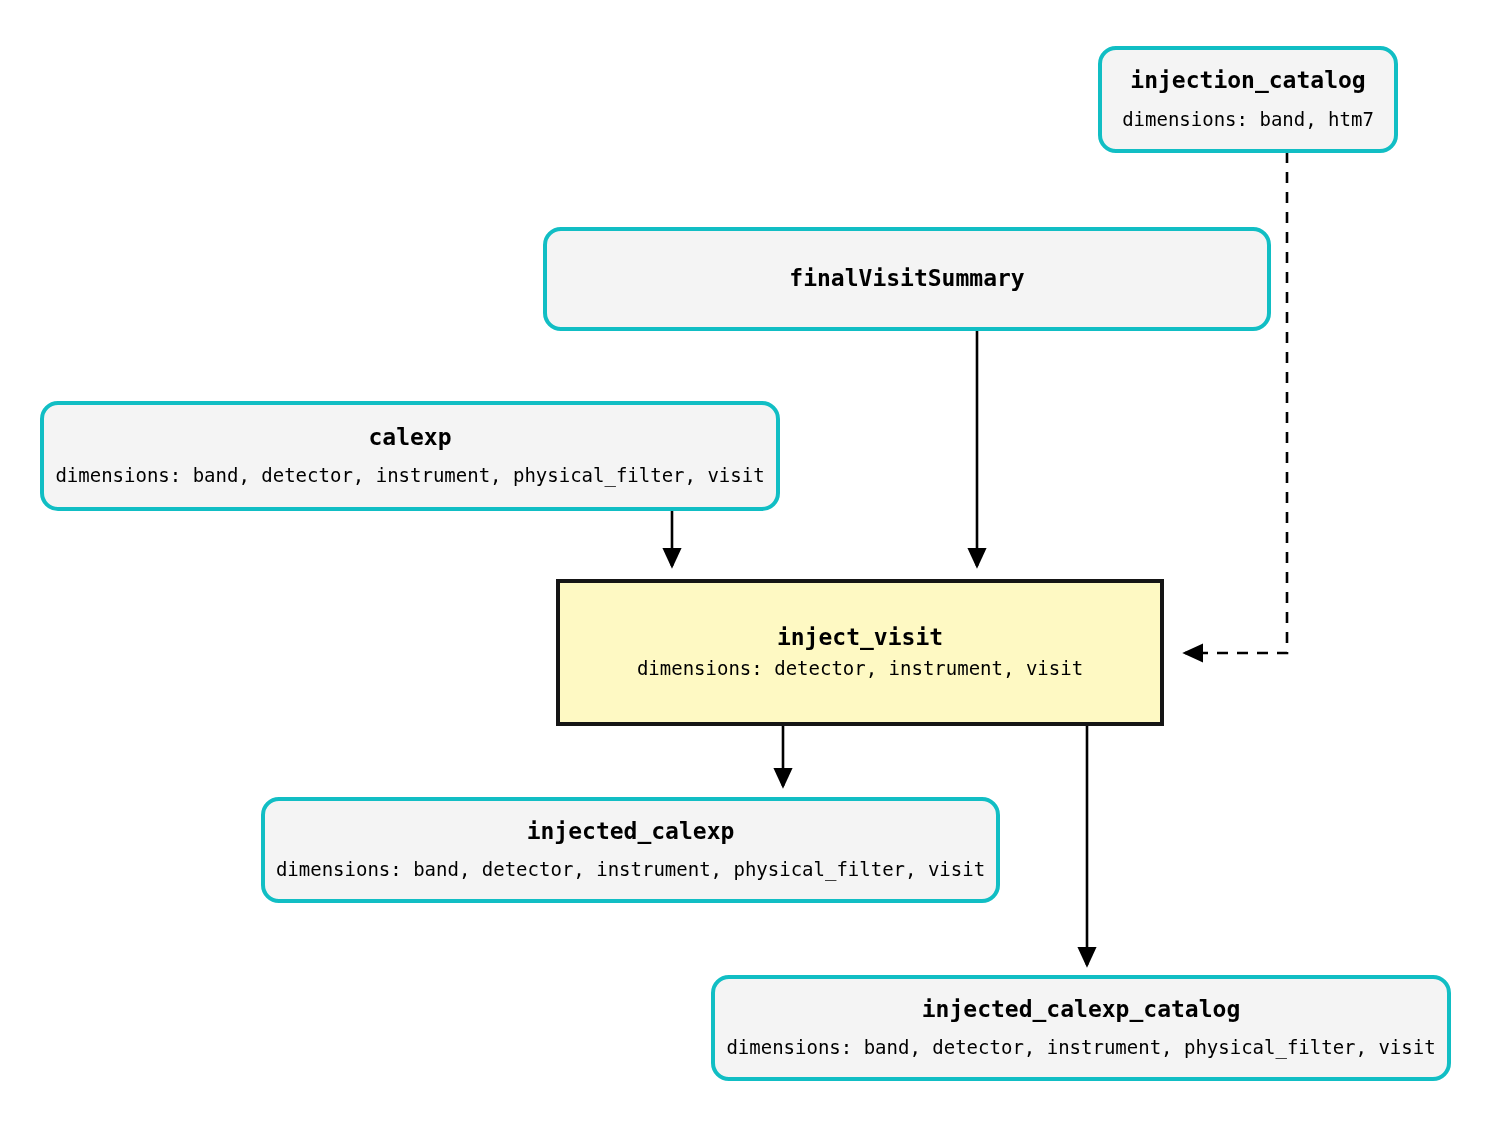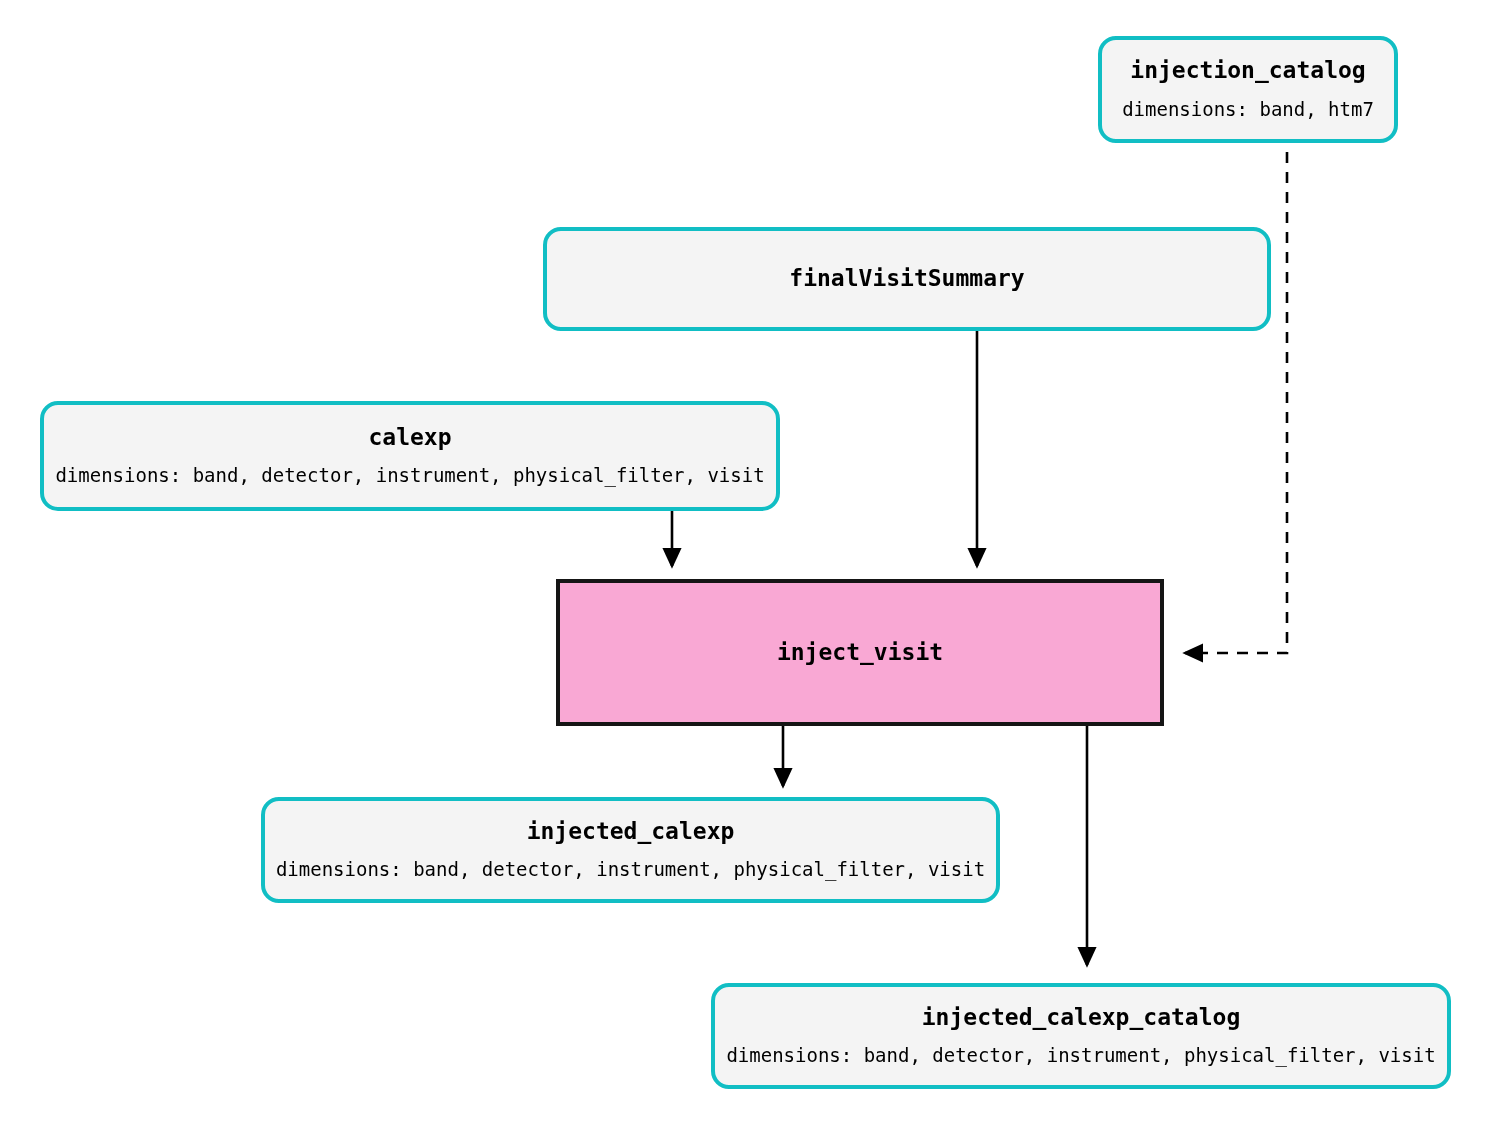--- a/index.html
+++ b/index.html
@@ -35,21 +35,21 @@
     align-items: center;
     justify-content: center;
     text-align: center;
   }
   .node.dataset {
     background: #f4f4f4;
     border: 4px solid #11bec4;
     border-radius: 18px;
   }
   .node.task {
-    background: #f9a8d4;
+    background: #fef9c3;
     border: 4px solid #151515;
     border-radius: 0;
   }
   .node-title {
     font-family: "DejaVu Sans Mono", monospace;
     font-weight: bold;
     font-size: 23px;
     color: #000000;
     letter-spacing: 0px;
     line-height: 1.1;
@@ -102,21 +102,21 @@
 
     <g>
       <path d="M 783 726 L 783 786" stroke="#000000" stroke-width="2.6" fill="none" marker-end="url(#arrow)"></path>
     </g>
 
     <g>
       <path d="M 1087 726 L 1087 965" stroke="#000000" stroke-width="2.6" fill="none" marker-end="url(#arrow)"></path>
     </g>
   </svg>
 
-  <div class="node dataset" style="left:1098px; top:36px; width:300px; height:107px;">
+  <div class="node dataset" style="left:1098px; top:46px; width:300px; height:107px;">
     <div class="node-title">injection_catalog</div>
     <div class="node-sub">
       <span class="dim-label">dimensions:</span>
       <span>band, htm7</span>
     </div>
   </div>
 
   <div class="node dataset" style="left:543px; top:227px; width:728px; height:104px;">
     <div class="node-title">finalVisitSummary</div>
   </div>
@@ -124,31 +124,35 @@
   <div class="node dataset" style="left:40px; top:401px; width:740px; height:110px;">
     <div class="node-title">calexp</div>
     <div class="node-sub">
       <span class="dim-label">dimensions:</span>
       <span>band, detector, instrument, physical_filter, visit</span>
     </div>
   </div>
 
   <div class="node task" style="left:556px; top:579px; width:608px; height:147px;">
     <div class="node-title">inject_visit</div>
+    <div class="node-sub dims">
+      <span class="dim-label">dimensions:</span>
+      <span>detector, instrument, visit</span>
+    </div>
   </div>
 
   <div class="node dataset" style="left:261px; top:797px; width:739px; height:106px;">
     <div class="node-title">injected_calexp</div>
     <div class="node-sub">
       <span class="dim-label">dimensions:</span>
       <span>band, detector, instrument, physical_filter, visit</span>
     </div>
   </div>
 
-  <div class="node dataset" style="left:711px; top:975px; width:740px; height:106px;margin-top:8px;">
+  <div class="node dataset" style="left:711px; top:975px; width:740px; height:106px;">
     <div class="node-title">injected_calexp_catalog</div>
     <div class="node-sub">
       <span class="dim-label">dimensions:</span>
       <span>band, detector, instrument, physical_filter, visit</span>
     </div>
   </div>
 
 </div>
 
 </body></html>

